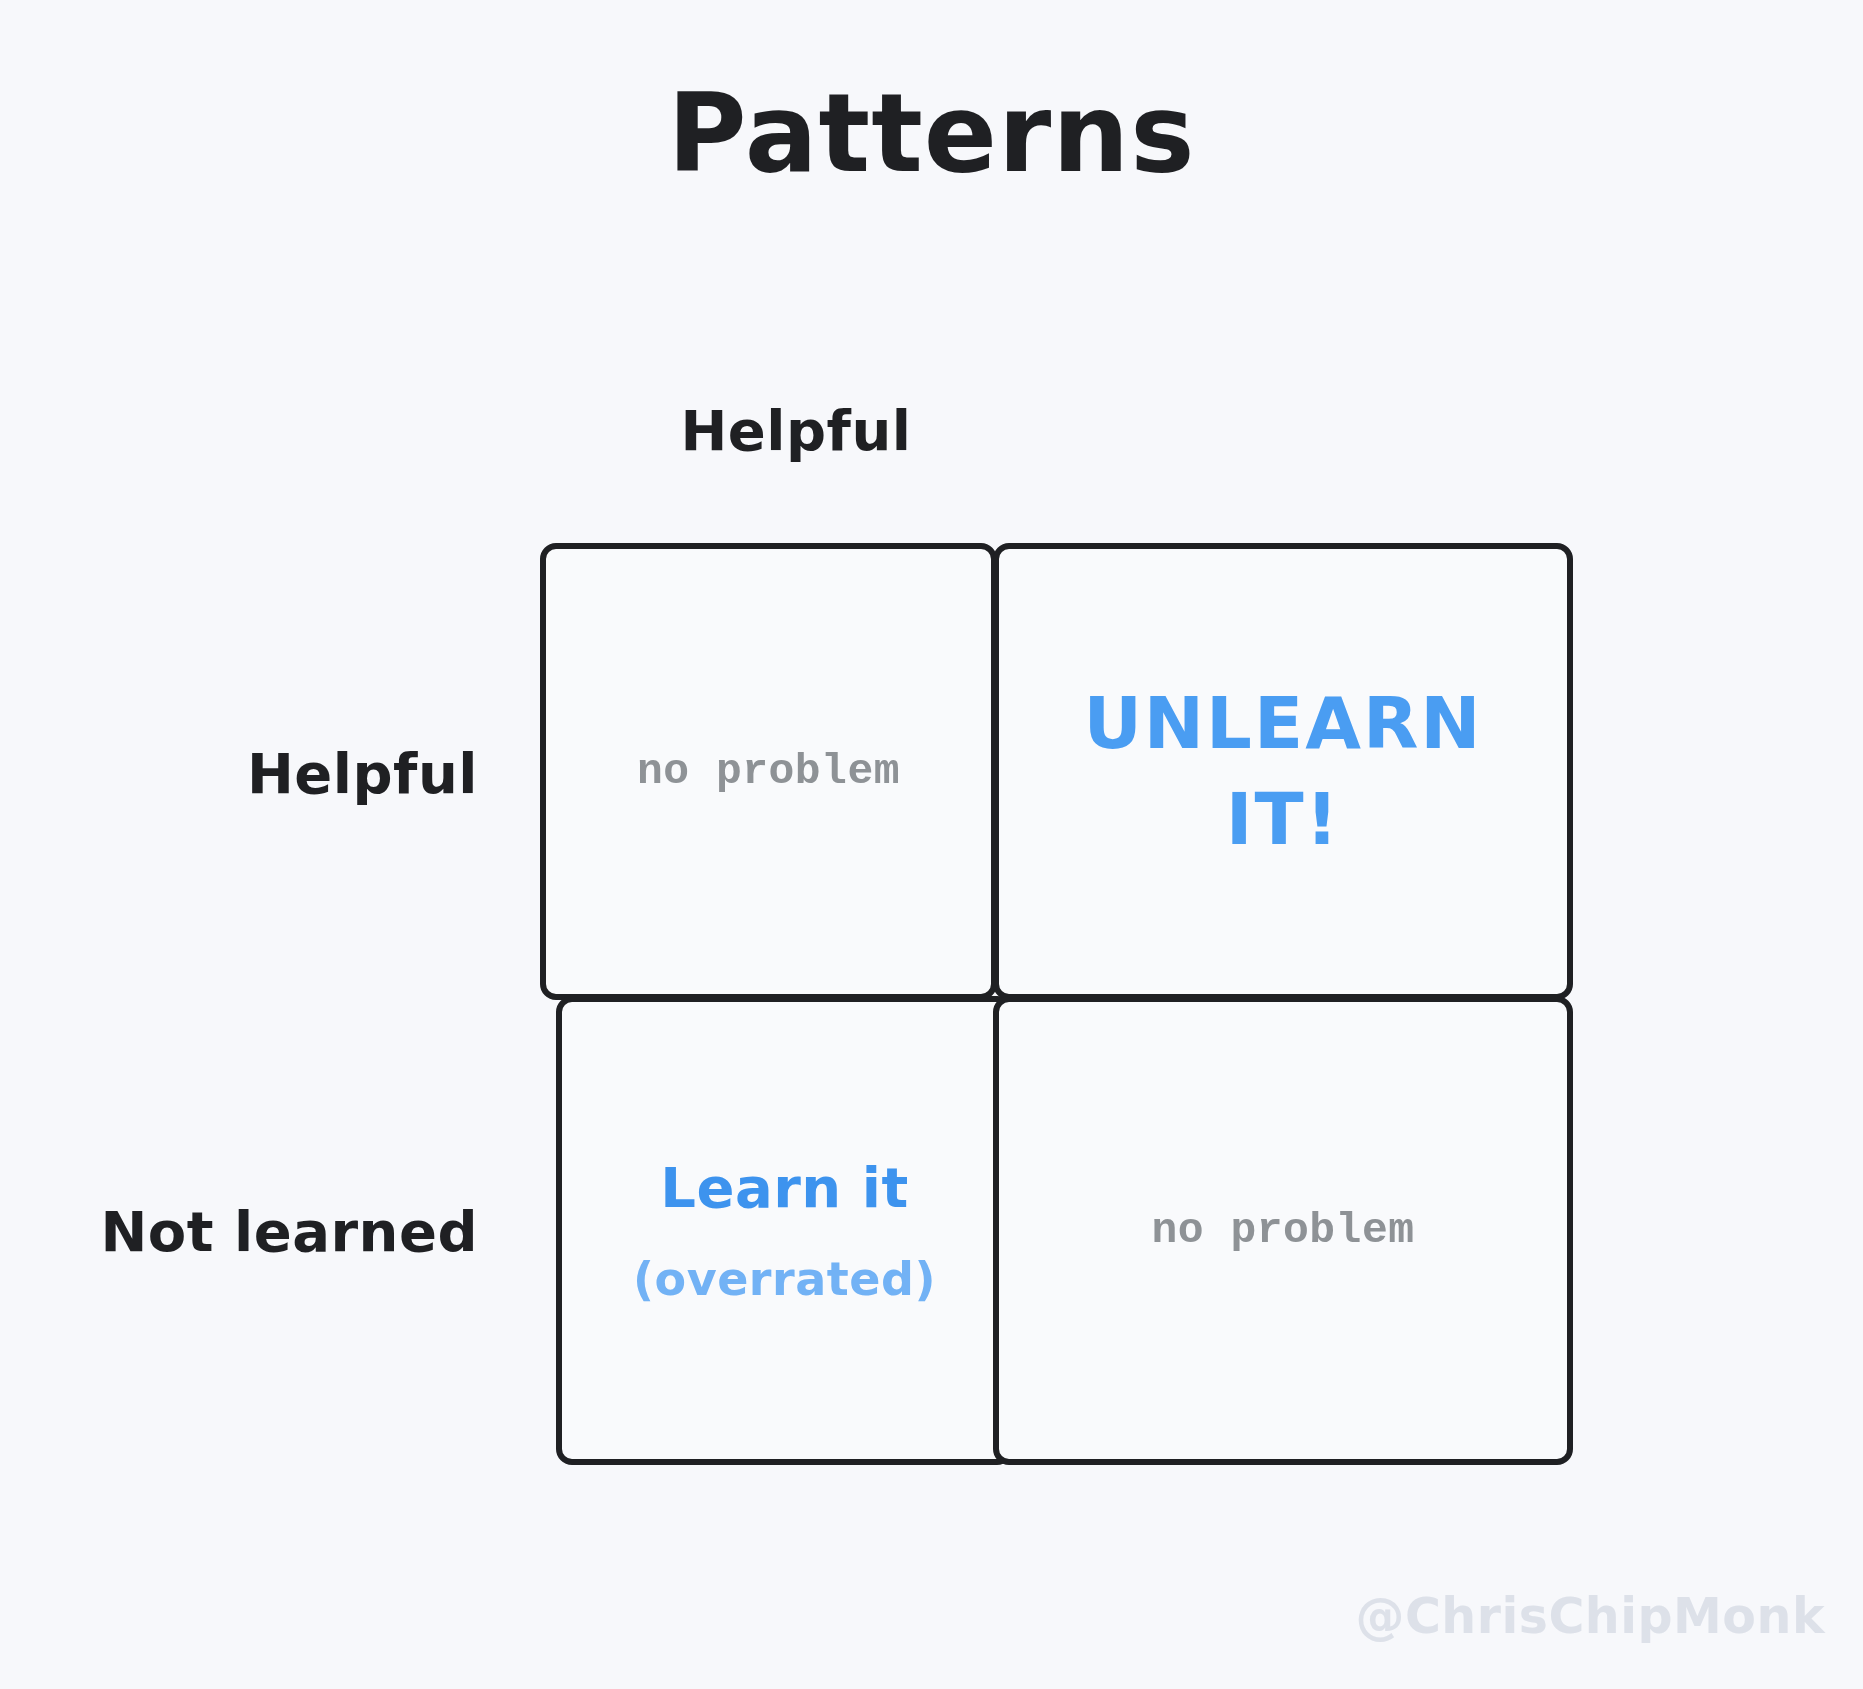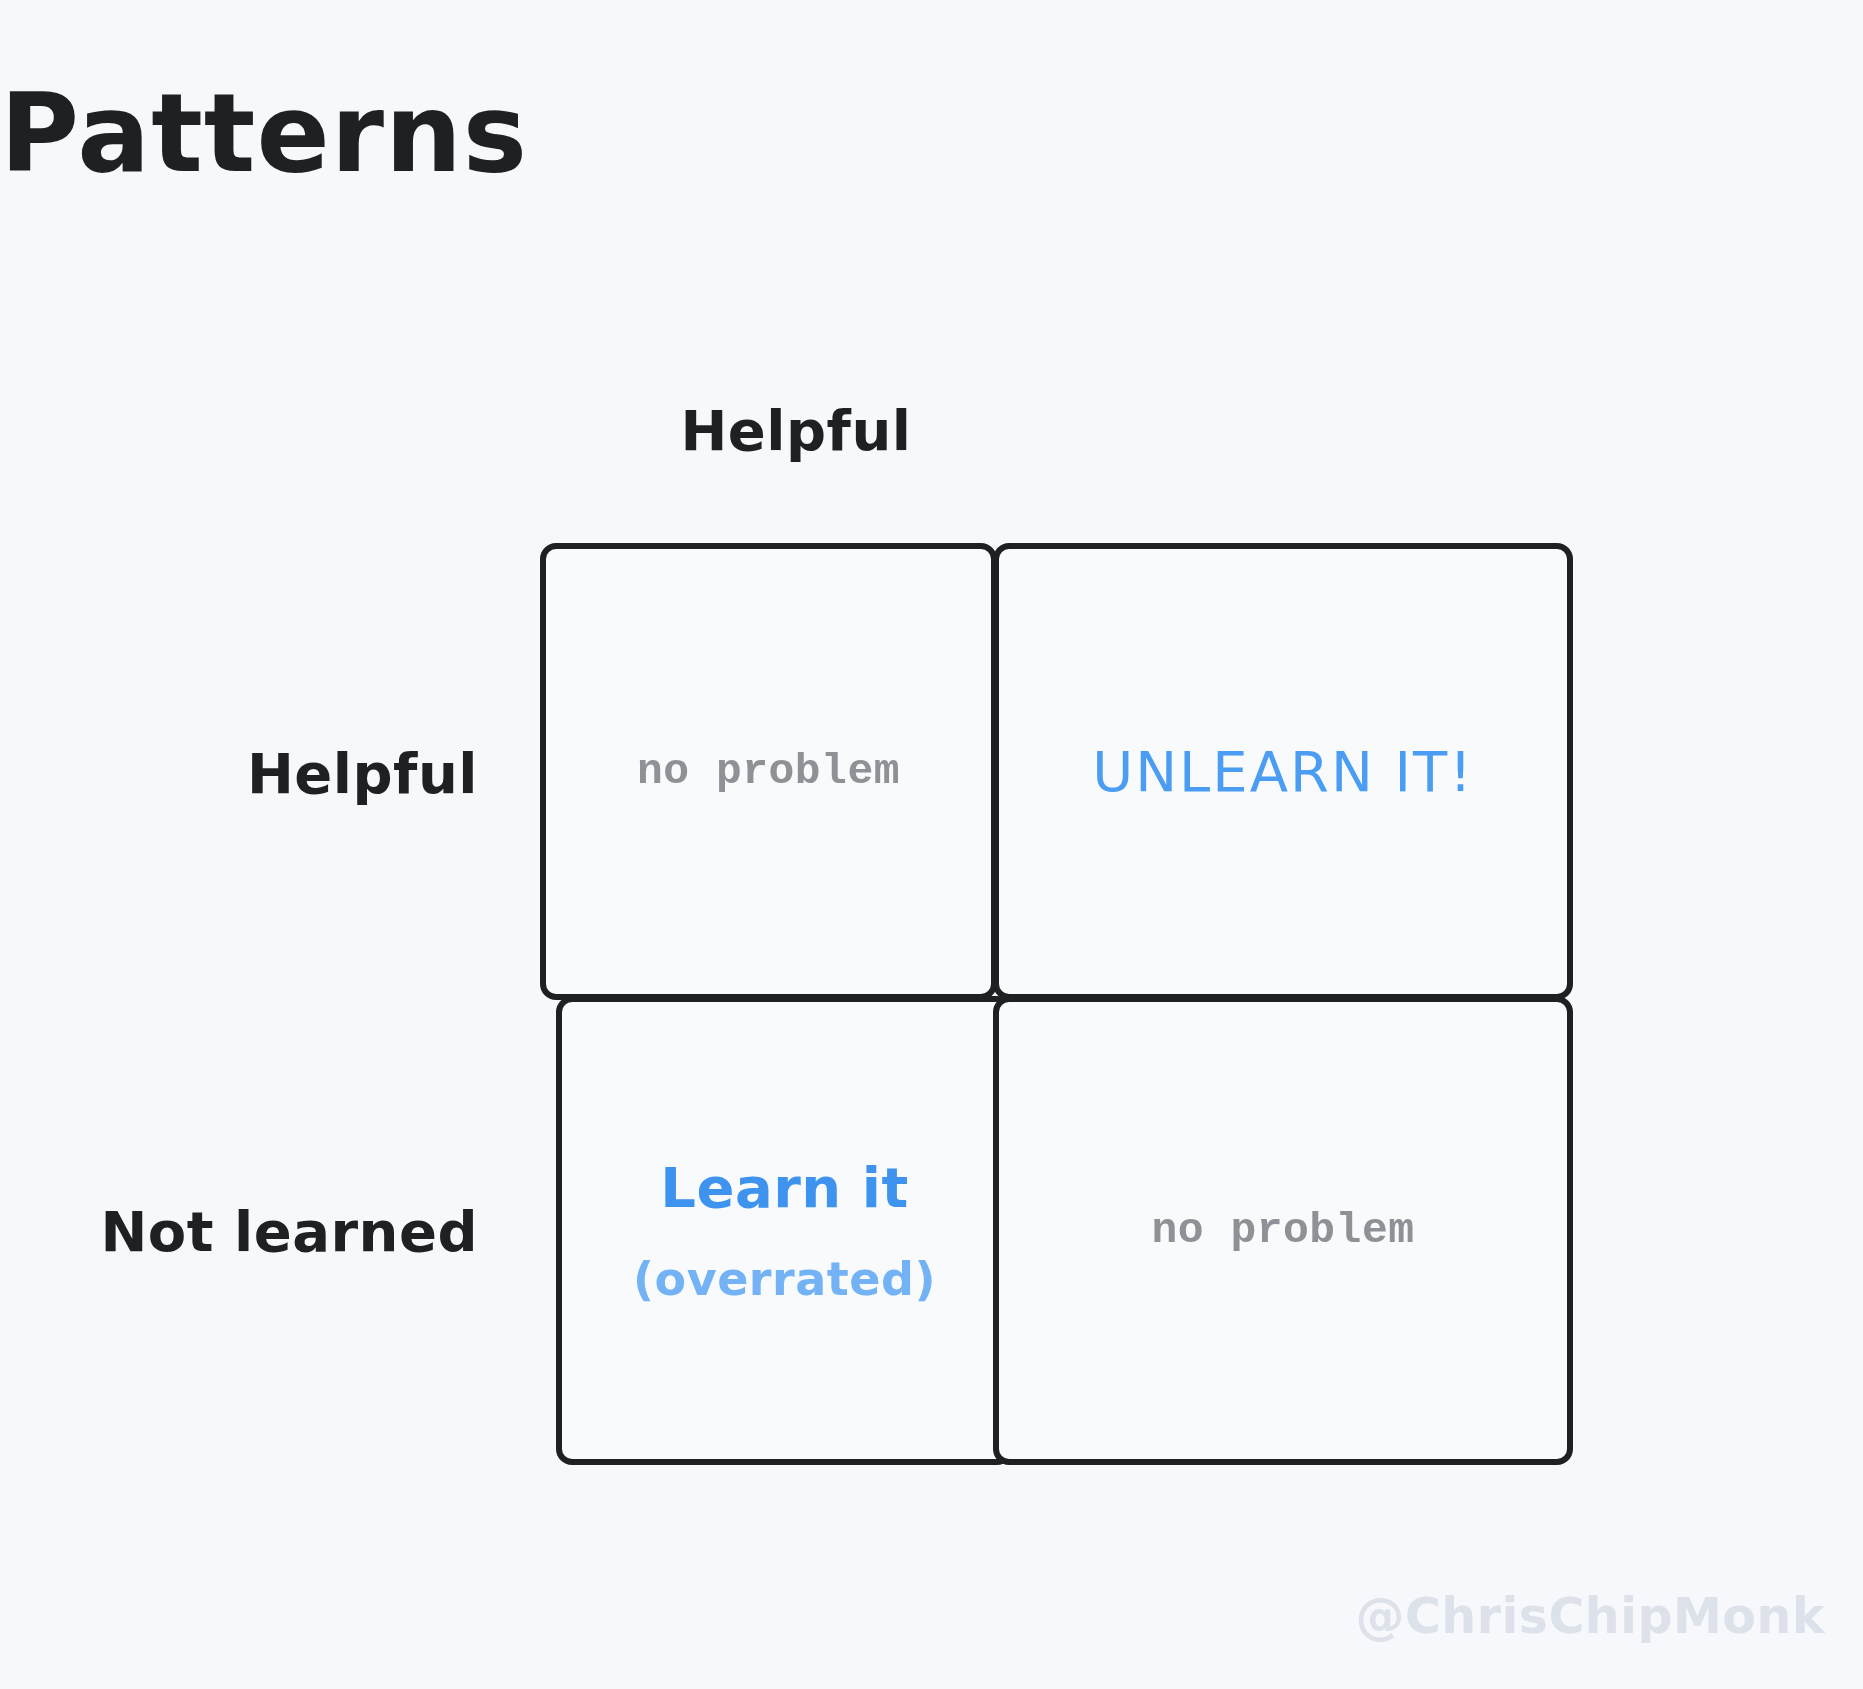--- a/index.html
+++ b/index.html
@@ -14,21 +14,21 @@
     overflow: hidden;
     position: relative;
   }
 
   
   .title {
     position: absolute;
     left: 0;
     top: 72px;
     width: 1863px;
-    text-align: left;
+    text-align: center;
     font-family: "DejaVu Sans", sans-serif;
     font-weight: 700;
     font-size: 108px;
     letter-spacing: 1px;
     color: #1f2023;
     line-height: 1.15;
     white-space: nowrap;
   }
 
   
@@ -101,22 +101,22 @@
   .txt-muted {
     font-family: Liberation Mono, monospace;
     font-weight: 700;
     font-size: 43px;
     color: #8e9296;
     letter-spacing: 0.5px;
     white-space: nowrap;
   }
   .txt-shout {
     font-family: "DejaVu Sans", sans-serif;
-    font-weight: 400;
-    font-size: 56px;
+    font-weight: 700;
+    font-size: 72px;
     color: #4a9df2;
     letter-spacing: 2px;
     line-height: 1.32;
     max-width: 430px;
   }
   .txt-accent {
     font-family: "DejaVu Sans", sans-serif;
     font-weight: 700;
     font-size: 56px;
     color: #3d93ee;

